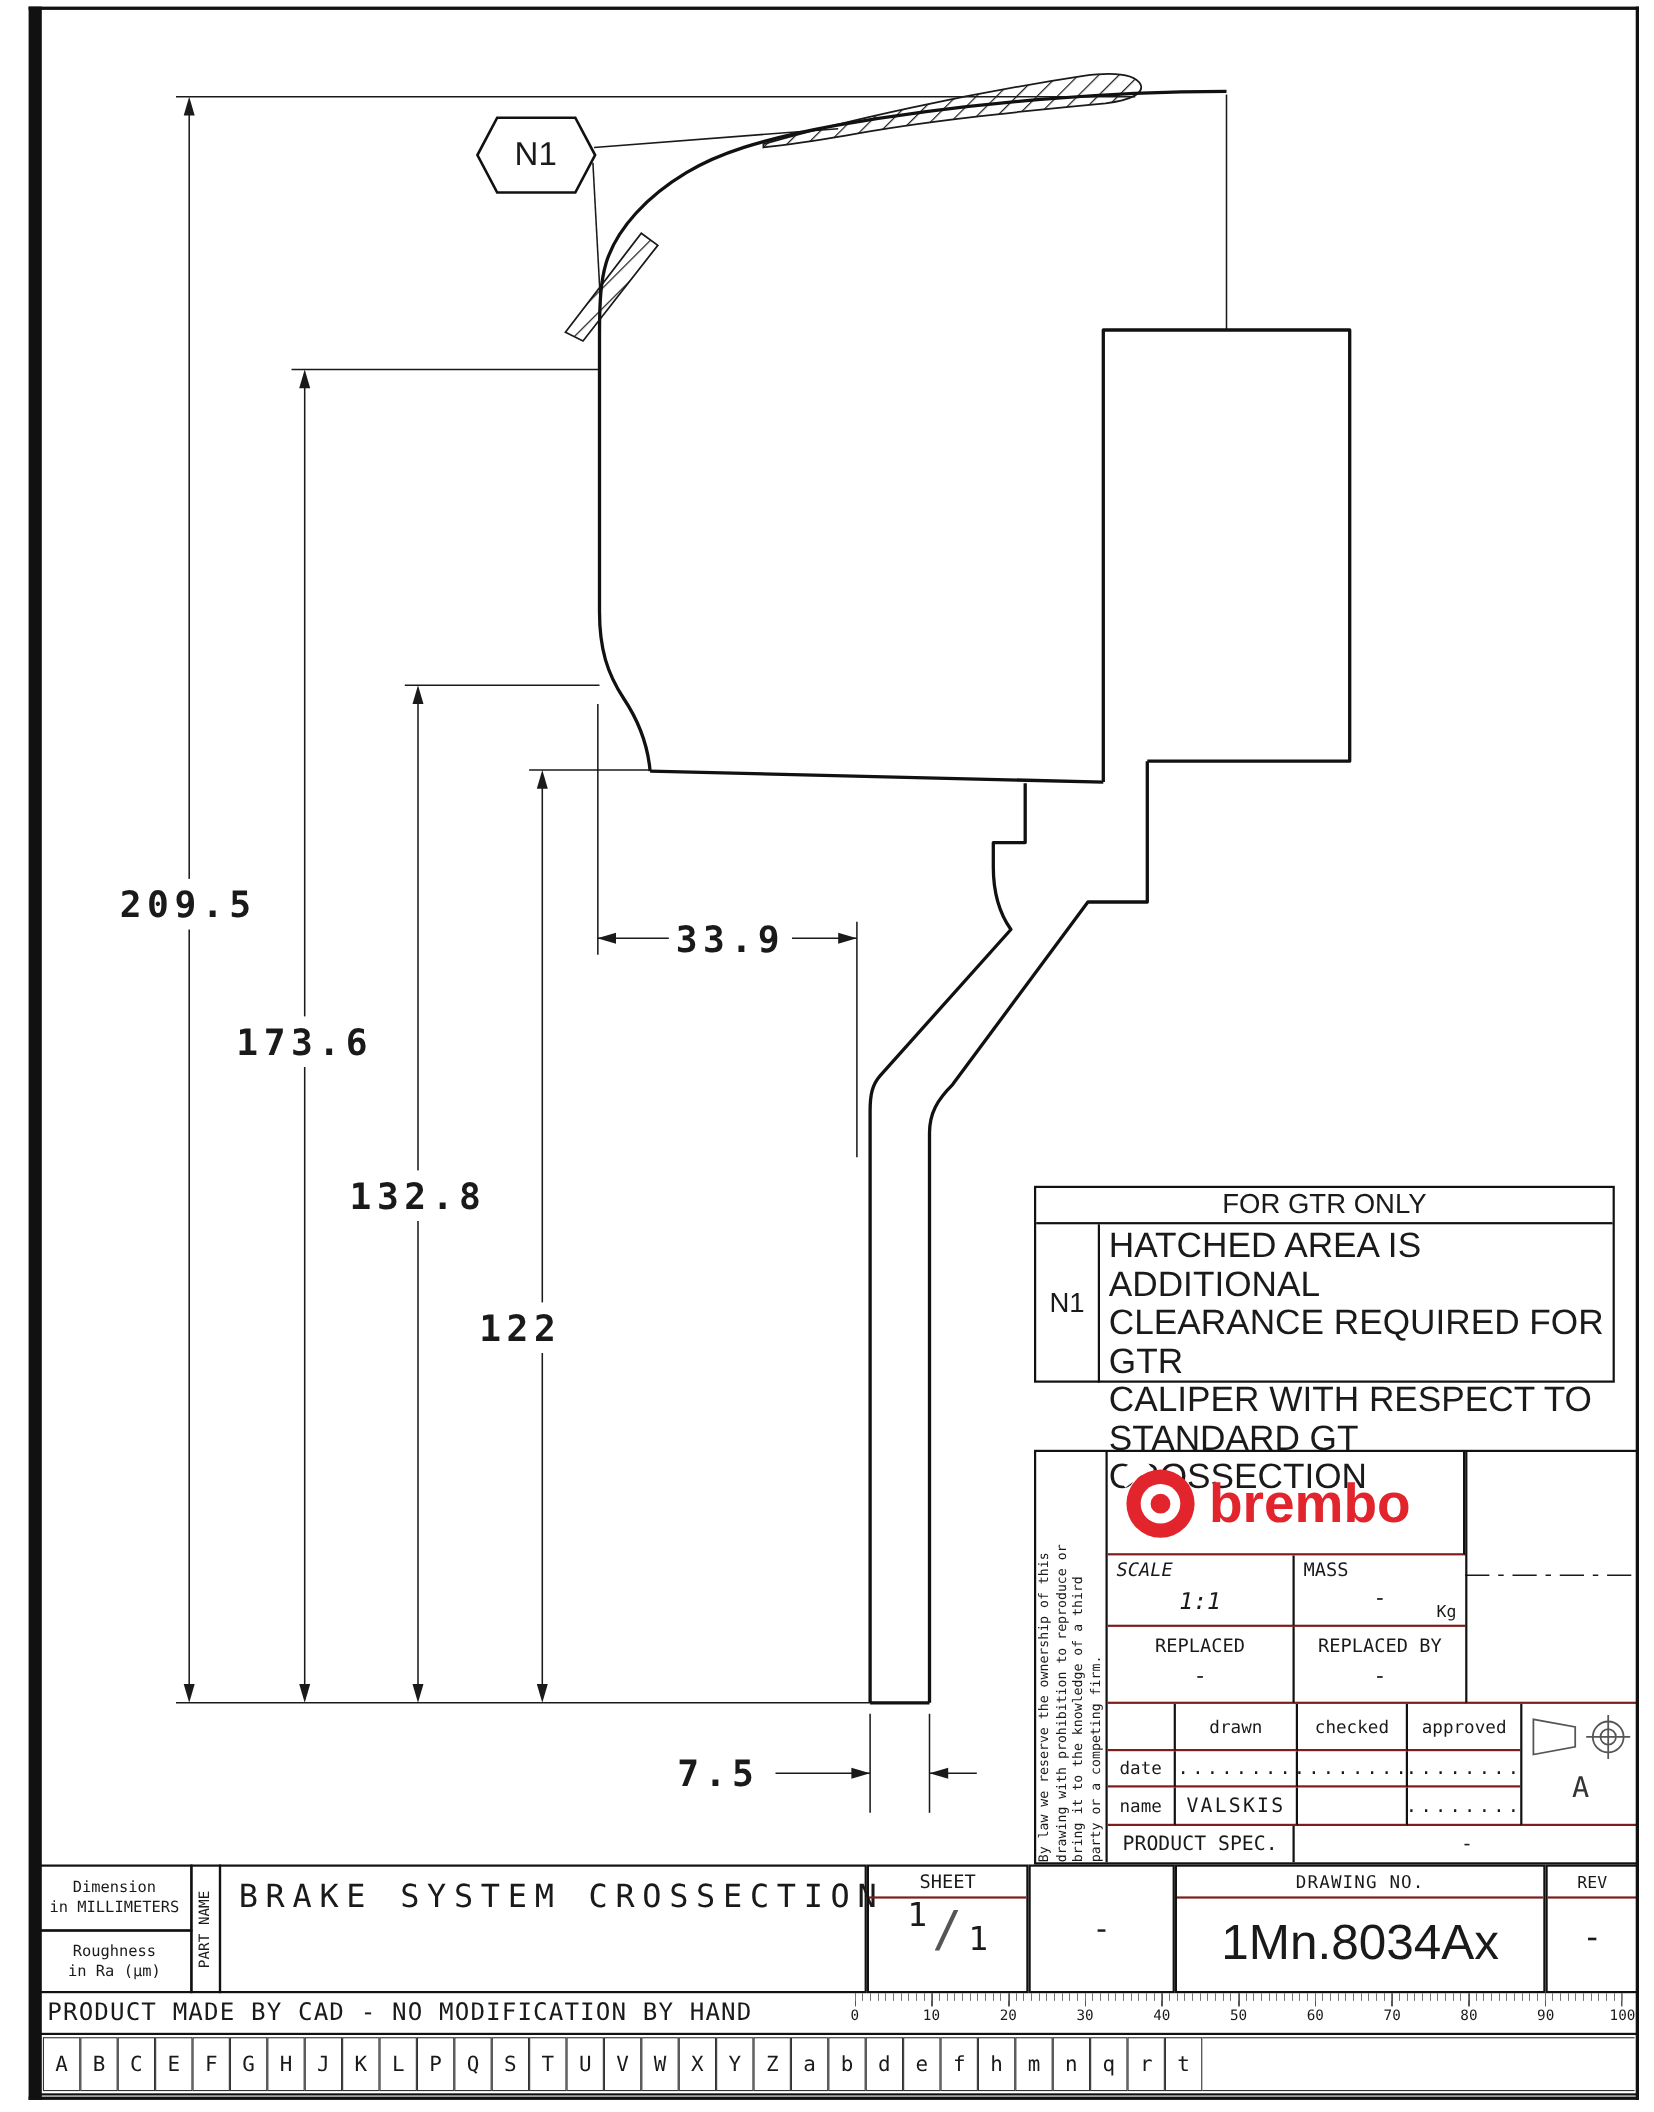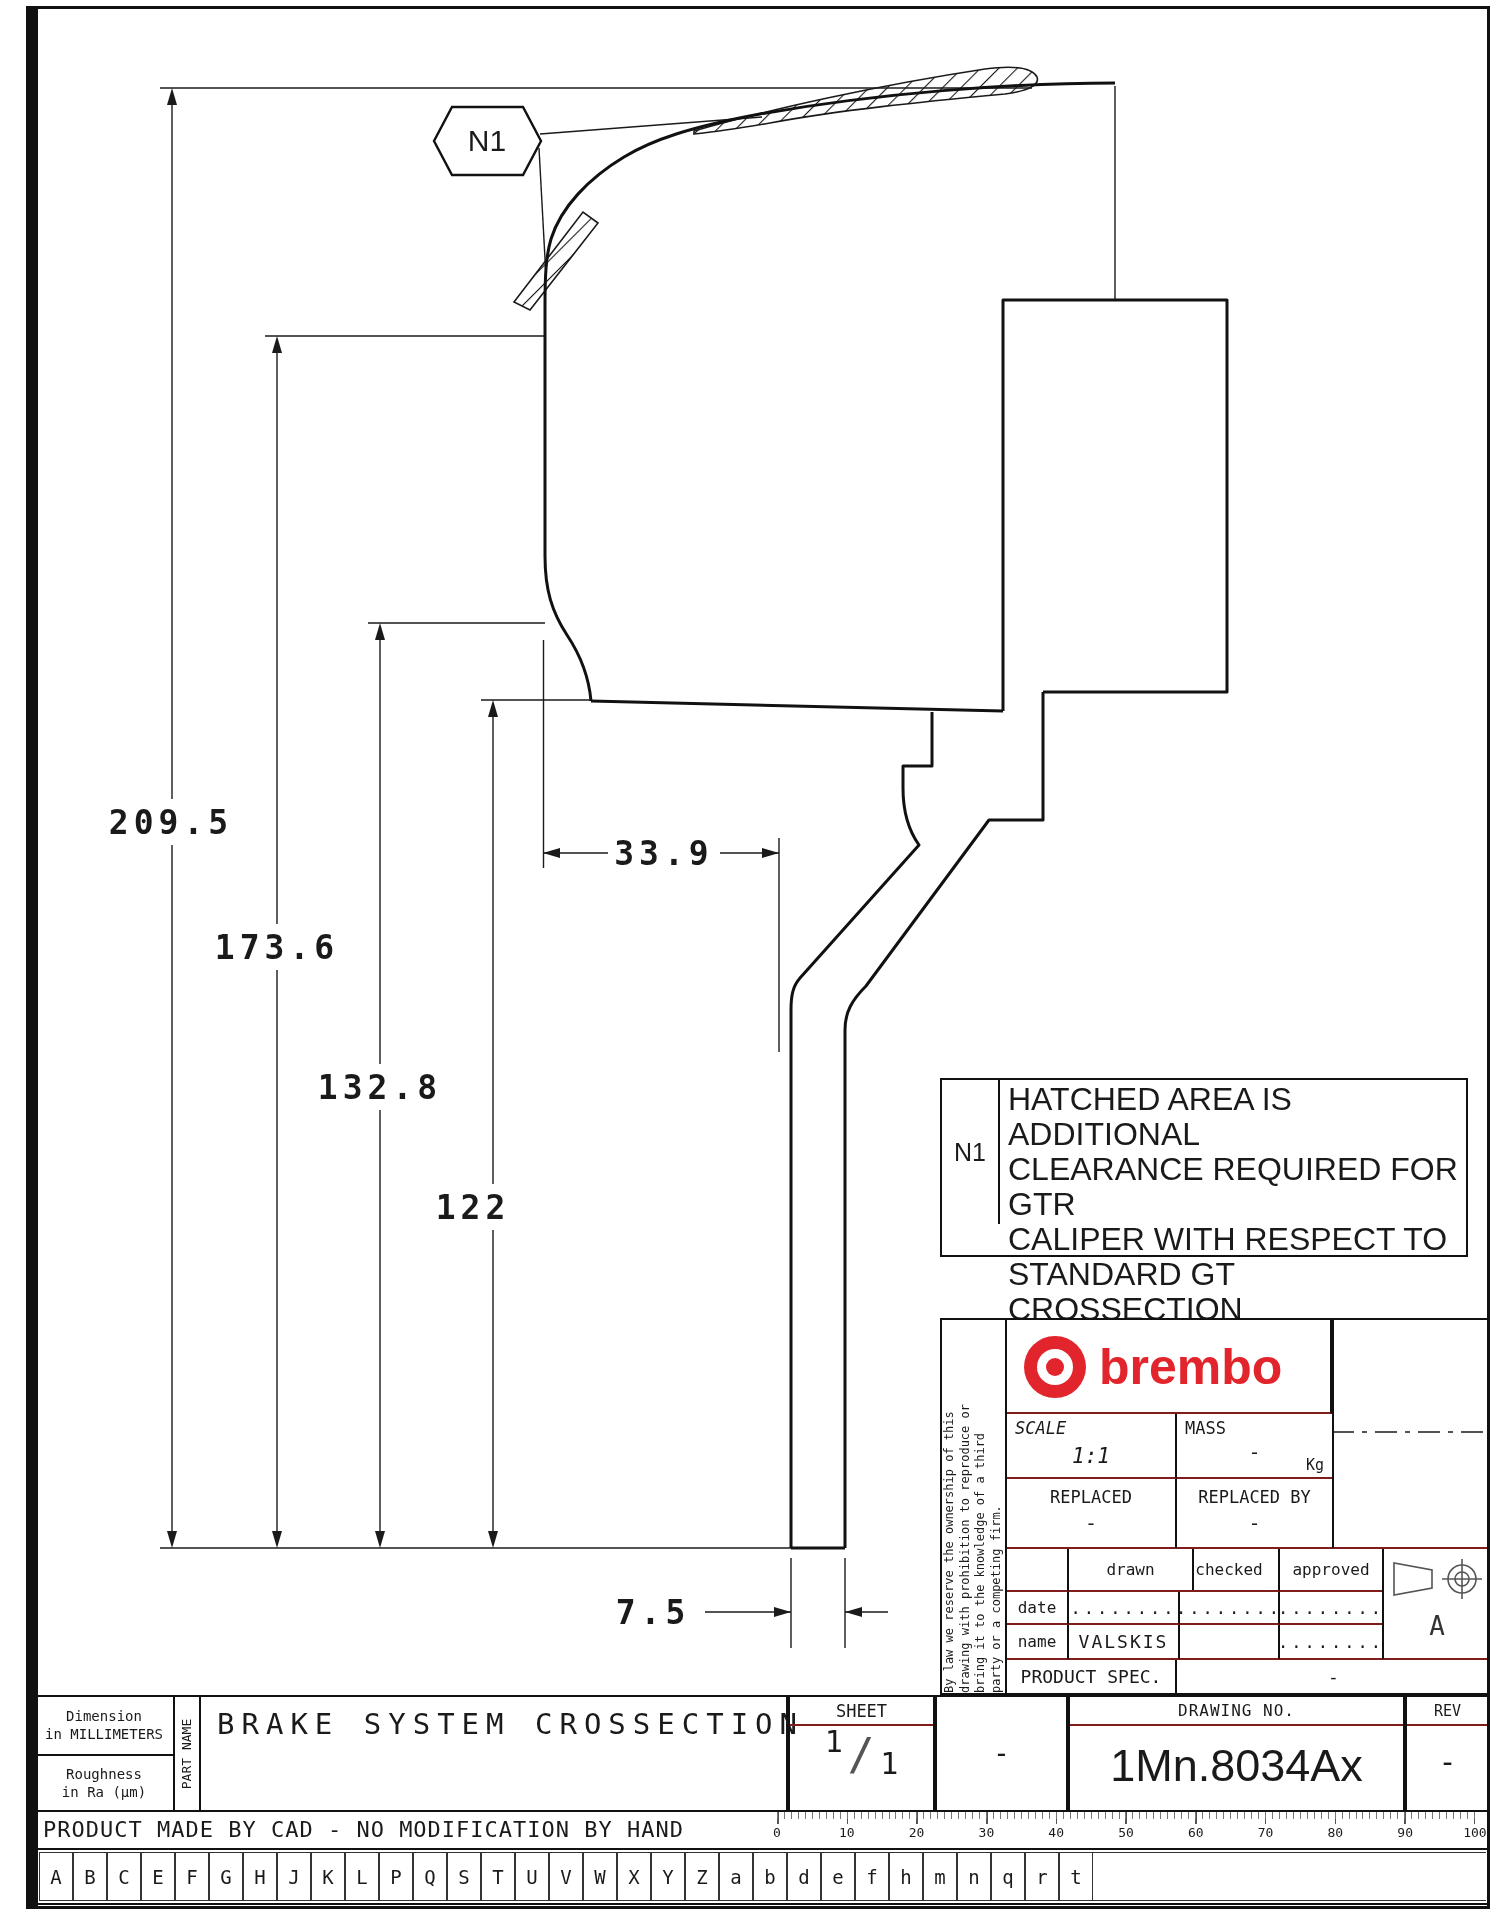--- a/index.html
+++ b/index.html
@@ -120,20 +120,21 @@
 
   <div class="abs dimlabel" style="left:110px;top:799px;width:122px;height:46px;">209.5</div>
   <div class="abs dimlabel" style="left:215px;top:924px;width:124px;height:46px;">173.6</div>
   <div class="abs dimlabel" style="left:318px;top:1064px;width:124px;height:46px;">132.8</div>
   <div class="abs dimlabel" style="left:430px;top:1184px;width:86px;height:46px;">122</div>
   <div class="abs dimlabel" style="left:608px;top:831px;width:112px;height:44px;">33.9</div>
   <div class="abs dimlabel" style="left:608px;top:1590px;width:90px;height:44px;">7.5</div>
   <div class="abs n1label" style="left:460px;top:124px;width:54px;height:34px;">N1</div>
 
   <div class="abs notetable">
+    <div class="hdr">FOR GTR ONLY</div>
     <div class="body">
       <div class="refcell">N1</div>
       <div class="txtcell">
         <div>HATCHED AREA IS ADDITIONAL</div>
         <div>CLEARANCE REQUIRED FOR GTR</div>
         <div>CALIPER WITH RESPECT TO</div>
         <div>STANDARD GT CROSSECTION</div>
       </div>
     </div>
   </div>
@@ -179,21 +180,21 @@
       <div class="celllabel" style="text-align:center;padding-top:8px;">REPLACED</div>
       <div style="text-align:center;font-size:20px;margin-top:4px;">-</div>
     </div>
 
     <div class="tb bb" style="left:235px;top:159px;width:155px;height:70px;">
       <div class="celllabel" style="text-align:center;padding-top:8px;">REPLACED BY</div>
       <div style="text-align:center;font-size:20px;margin-top:4px;">-</div>
     </div>
 
     <div class="tb bb br" style="left:65px;top:229px;width:62px;height:43px;"></div>
-    <div class="tb bb br vcenter" style="left:127px;top:229px;width:125px;height:43px;">drawn</div>
+    <div class="tb bb br vcenter" style="left:127px;top:229px;width:111px;height:43px;">drawn</div>
     <div class="tb bb br vcenter" style="left:238px;top:229px;width:100px;height:43px;">checked</div>
     <div class="tb bb vcenter" style="left:338px;top:229px;width:102px;height:43px;">approved</div>
 
     <div class="tb bb br vcenter" style="left:65px;top:272px;width:62px;height:33px;">date</div>
     <div class="tb bb br vcenter dots" style="left:127px;top:272px;width:111px;height:33px;">........</div>
     <div class="tb bb br vcenter dots" style="left:238px;top:272px;width:100px;height:33px;">........</div>
     <div class="tb bb vcenter dots" style="left:338px;top:272px;width:102px;height:33px;">........</div>
 
     <div class="tb bb br vcenter" style="left:65px;top:305px;width:62px;height:35px;">name</div>
     <div class="tb bb br vcenter" style="left:127px;top:305px;width:111px;height:35px;font-size:18px;letter-spacing:2px;">VALSKIS</div>

